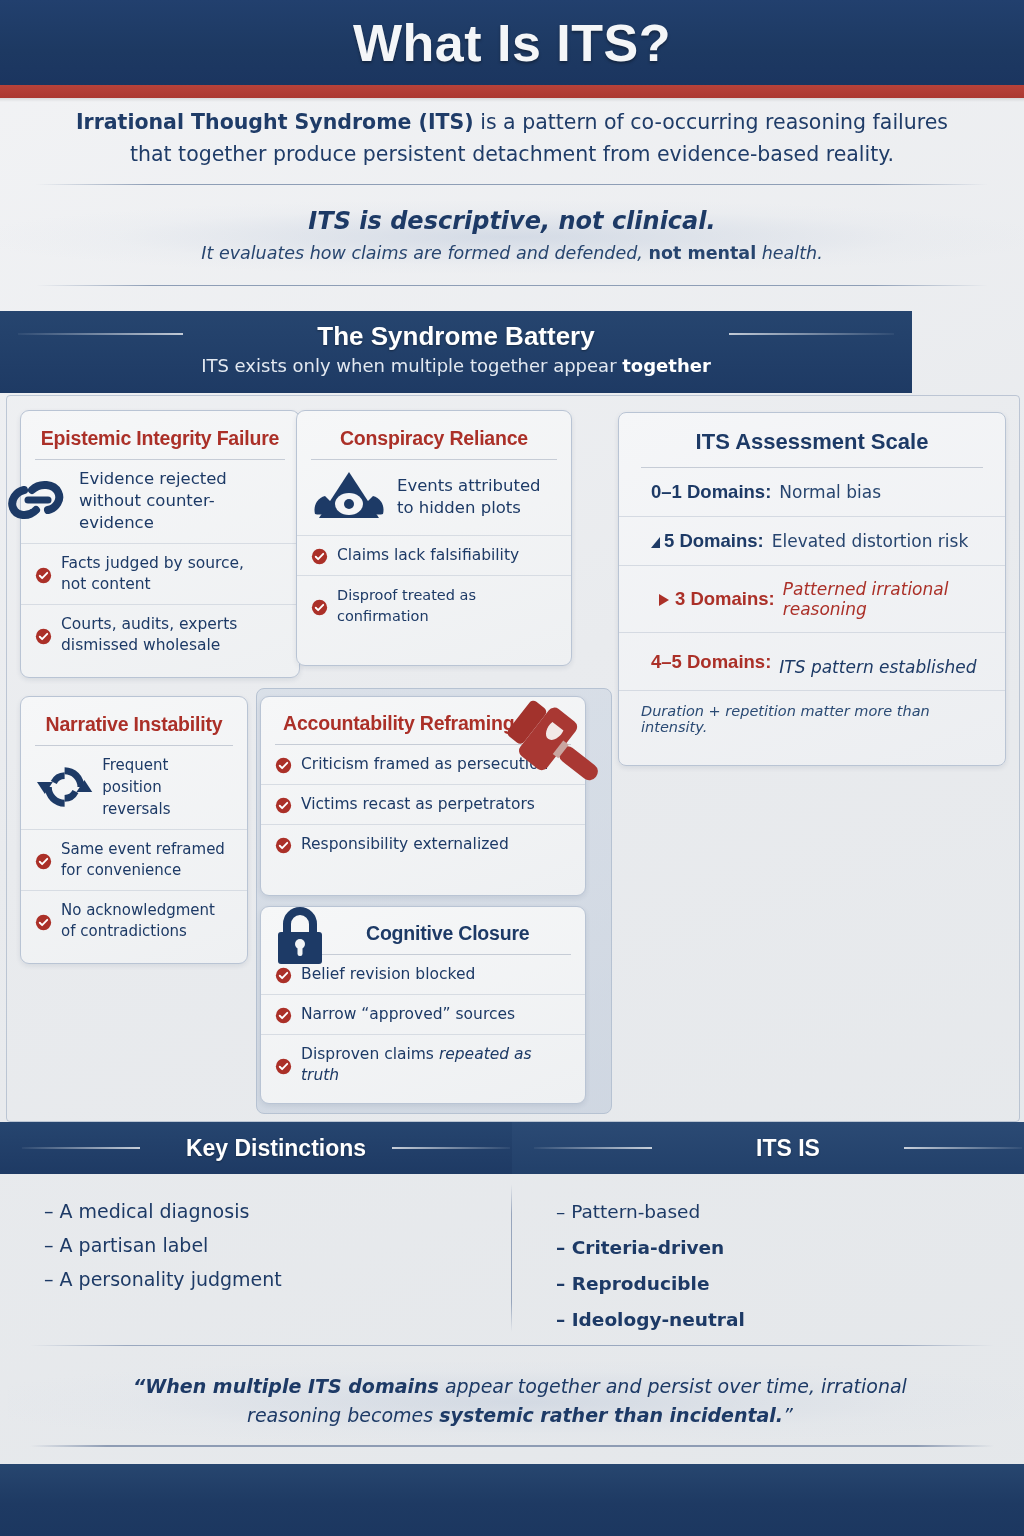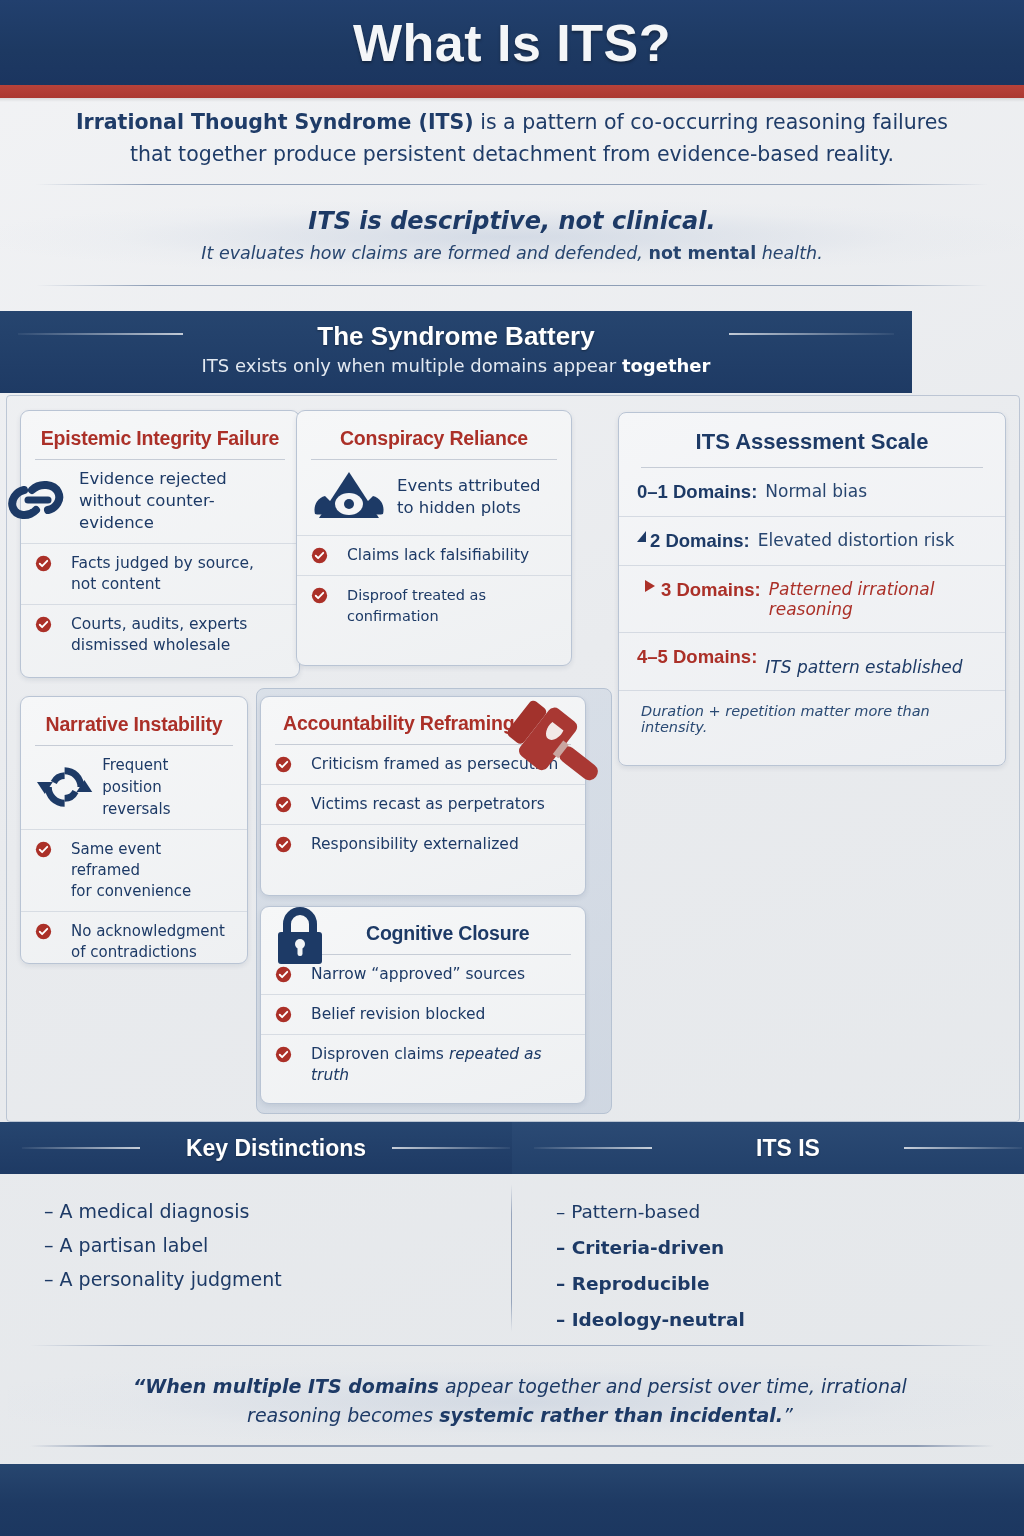--- a/index.html
+++ b/index.html
@@ -97,21 +97,21 @@
   }
   .card-title{
     margin:0;text-align:center;font-size:19.5px;font-weight:bold;
     color:#ab3028;letter-spacing:-.2px;
   }
   .card-title.navy{color:#1d3a66;}
   .card-sep{
     height:1px;background:#c6ccd6;margin:9px 14px 0 14px;
   }
   .row{
-    display:flex;align-items:flex-start;gap:19px;
+    display:flex;align-items:center;gap:9px;
     padding:9px 14px 9px 14px;
     border-bottom:1px solid #d7dce3;
   }
   .row:last-child{border-bottom:none;}
   .row-txt{
     color:#1d3a66;font-size:15.5px;line-height:21px;
     font-family:"DejaVu Sans", sans-serif;
   }
   .row-txt i{font-style:italic;}
   .check{
@@ -144,22 +144,22 @@
     background:linear-gradient(160deg,#f5f6f8 0%,#eceef1 100%);
     border:1px solid #b9c4d4;border-radius:8px;box-sizing:border-box;
     box-shadow:0 2px 5px rgba(40,60,90,.10);
   }
   .scale-title{
     margin:0;padding-top:16px;text-align:center;color:#1d3a66;
     font-size:22px;font-weight:bold;
   }
   .scale-sep{height:1px;background:#c6ccd6;margin:12px 22px 0 22px;}
   .scale-row{
-    display:flex;align-items:flex-start;gap:8px;
-    padding:13px 22px 13px 18px;border-bottom:1px solid #d5dae2;
+    display:flex;align-items:center;gap:8px;
+    padding:13px 22px 13px 32px;border-bottom:1px solid #d5dae2;
   }
   .scale-k{font-size:18.5px;font-weight:bold;color:#1d3a66;white-space:nowrap;}
   .scale-k.red{color:#ab3028;}
   .scale-v{font-size:17px;color:#27456f;font-family:"DejaVu Sans", sans-serif;}
   .scale-v.red{color:#ab3028;font-style:italic;}
   .scale-v.navy-ital{color:#1d3a66;font-style:italic;margin-top:11px;}
   .scale-note{
     padding:12px 22px 0 22px;font-size:14.5px;font-style:italic;color:#2a4a74;
     font-family:"DejaVu Sans", sans-serif;text-align:left;
   }
@@ -258,21 +258,21 @@
       <p class="descr-title">ITS is descriptive, not clinical.</p>
       <p class="descr-sub"><span>It evaluates how claims are formed and defended, </span><b>not mental</b><span> health.</span></p>
     </div>
     <div class="rule" style="margin-top:12px;"></div>
   </div>
 
   <div class="battery-band">
     <div class="bt-line left"></div>
     <div class="bt-line right"></div>
     <h2 class="battery-title">The Syndrome Battery</h2>
-    <p class="battery-sub"><span>ITS exists only when multiple domains appear </span><b>together</b></p>
+    <p class="battery-sub"><span>ITS exists only when multiple together appear </span><b>together</b></p>
   </div>
 
   <div class="frame"></div>
   <div class="mid-panel"></div>
 
   <div class="card" style="left:20px;top:410px;width:280px;height:268px;padding-top:16px;">
     <h3 class="card-title">Epistemic Integrity Failure</h3>
     <div class="card-sep"></div>
     <div class="feat-row" style="padding-left:58px;">
       <div class="feat-txt">
@@ -405,28 +405,28 @@
   </svg>
 
   <div class="card" style="left:260px;top:906px;width:326px;height:198px;padding-top:15px;">
     <h3 class="card-title navy" style="text-align:left;padding-left:105px;">Cognitive Closure</h3>
     <div class="card-sep" style="margin-left:56px;"></div>
     <div class="row">
       <svg class="check" viewBox="0 0 20 20">
         <circle cx="10" cy="10" r="9" fill="#ab3028"></circle>
         <path d="M5.6 10.3l2.8 2.8 6-6.2" stroke="#fff" stroke-width="2.2" fill="none" stroke-linecap="round" stroke-linejoin="round"></path>
       </svg>
+      <div class="row-txt">Belief revision blocked</div>
+    </div>
+    <div class="row">
+      <svg class="check" viewBox="0 0 20 20">
+        <circle cx="10" cy="10" r="9" fill="#ab3028"></circle>
+        <path d="M5.6 10.3l2.8 2.8 6-6.2" stroke="#fff" stroke-width="2.2" fill="none" stroke-linecap="round" stroke-linejoin="round"></path>
+      </svg>
       <div class="row-txt">Narrow “approved” sources</div>
-    </div>
-    <div class="row">
-      <svg class="check" viewBox="0 0 20 20">
-        <circle cx="10" cy="10" r="9" fill="#ab3028"></circle>
-        <path d="M5.6 10.3l2.8 2.8 6-6.2" stroke="#fff" stroke-width="2.2" fill="none" stroke-linecap="round" stroke-linejoin="round"></path>
-      </svg>
-      <div class="row-txt">Belief revision blocked</div>
     </div>
     <div class="row">
       <svg class="check" viewBox="0 0 20 20">
         <circle cx="10" cy="10" r="9" fill="#ab3028"></circle>
         <path d="M5.6 10.3l2.8 2.8 6-6.2" stroke="#fff" stroke-width="2.2" fill="none" stroke-linecap="round" stroke-linejoin="round"></path>
       </svg>
       <div class="row-txt">Disproven claims <i>repeated as truth</i></div>
     </div>
   </div>
 
@@ -441,21 +441,21 @@
     <h3 class="scale-title">ITS Assessment Scale</h3>
     <div class="scale-sep"></div>
 
     <div class="scale-row">
       <span class="scale-k">0–1 Domains:</span>
       <span class="scale-v">Normal bias</span>
     </div>
 
     <div class="scale-row">
       <span class="marker tri-up"></span>
-      <span class="scale-k" style="margin-left:-4px;">2 Domains:</span>
+      <span class="scale-k" style="margin-left:-4px;">5 Domains:</span>
       <span class="scale-v">Elevated distortion risk</span>
     </div>
 
     <div class="scale-row">
       <span class="marker tri-right" style="margin-left:8px;"></span>
       <span class="scale-k red" style="margin-left:-2px;">3 Domains:</span>
       <span class="scale-v red">Patterned irrational reasoning</span>
     </div>
 
     <div class="scale-row">

